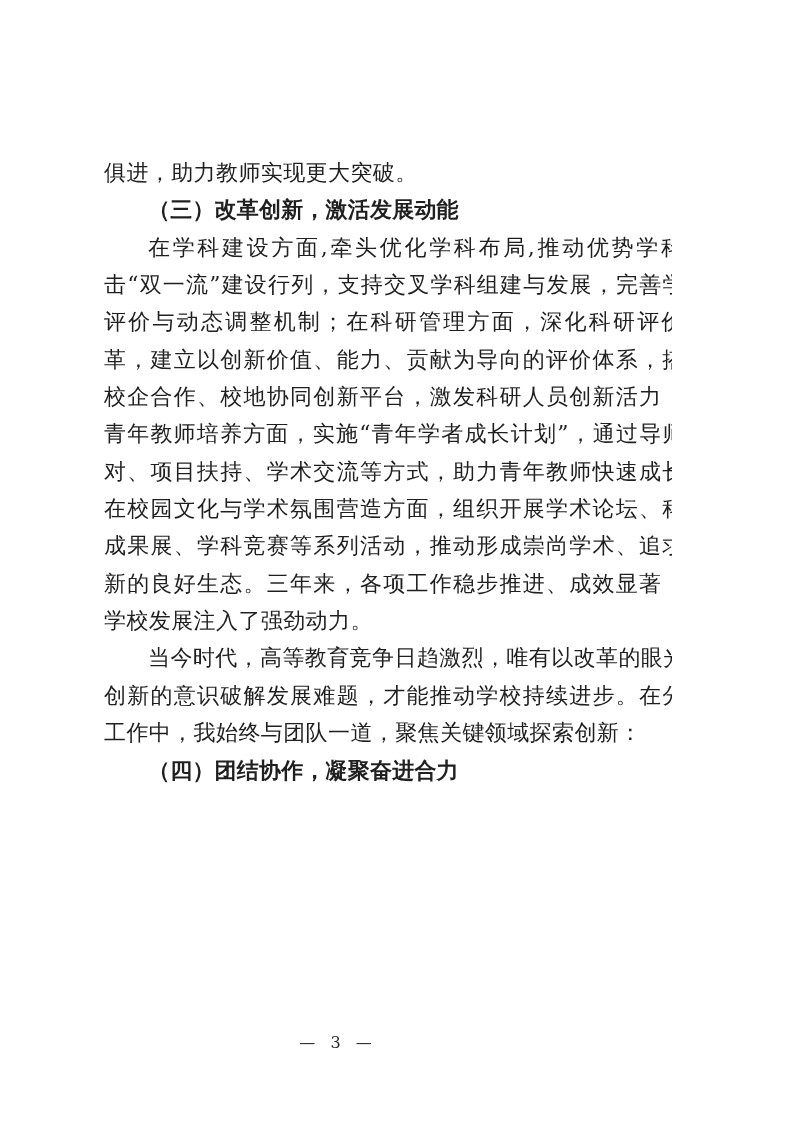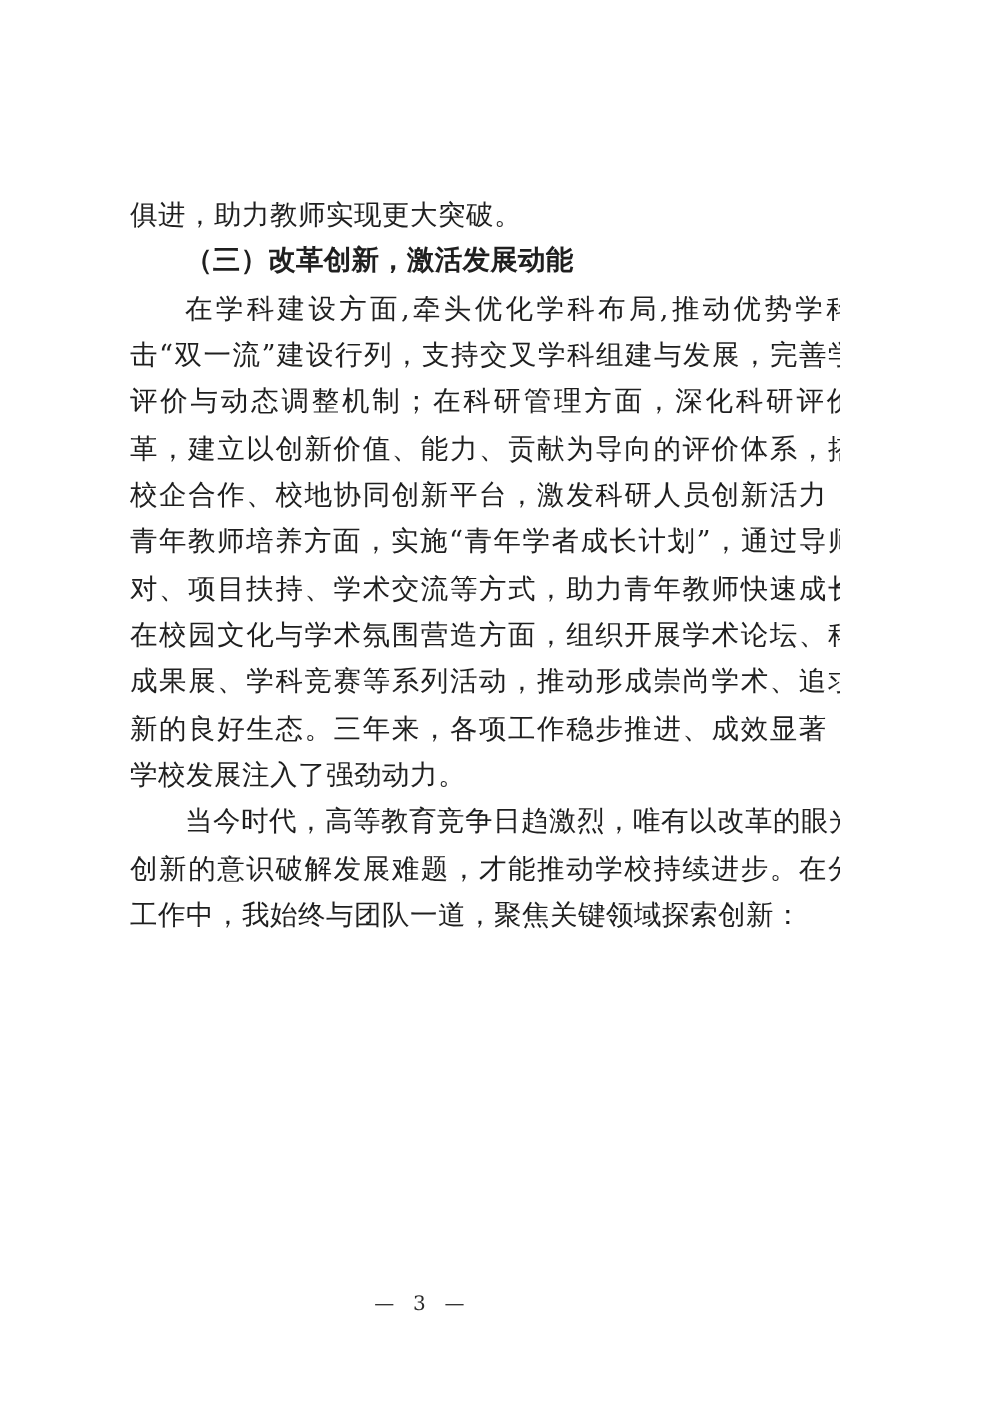--- a/index.html
+++ b/index.html
@@ -30,21 +30,21 @@
     letter-spacing: 0.4px;
     text-align: justify;
     text-justify: inter-ideograph;
     word-break: break-all;
   }
   p.body-para {
     text-indent: 2em;
   }
   p.heading {
     text-indent: 2em;
-    font-family: Liberation Mono, monospace;
+    font-family: Liberation Sans, sans-serif;
     font-weight: 700;
     letter-spacing: 0.2px;
   }
   .footer {
     position: absolute;
     top: 1033px;
     left: 0;
     width: 100%;
     text-align: center;
     font-size: 16px;
@@ -56,16 +56,17 @@
 </style>
 </head>
 <body>
 
 <div class="page">
   <div class="content">
     <p class="cont-para">俱进，助力教师实现更大突破。</p>
     <p class="heading">（三）改革创新，激活发展动能</p>
     <p class="body-para">在学科建设方面,牵头优化学科布局,推动优势学科冲击“双一流”建设行列，支持交叉学科组建与发展，完善学科评价与动态调整机制；在科研管理方面，深化科研评价改革，建立以创新价值、能力、贡献为导向的评价体系，搭建校企合作、校地协同创新平台，激发科研人员创新活力；在青年教师培养方面，实施“青年学者成长计划”，通过导师结对、项目扶持、学术交流等方式，助力青年教师快速成长；在校园文化与学术氛围营造方面，组织开展学术论坛、科研成果展、学科竞赛等系列活动，推动形成崇尚学术、追求创新的良好生态。三年来，各项工作稳步推进、成效显著，为学校发展注入了强劲动力。</p>
     <p class="body-para">当今时代，高等教育竞争日趋激烈，唯有以改革的眼光、创新的意识破解发展难题，才能推动学校持续进步。在分管工作中，我始终与团队一道，聚焦关键领域探索创新：</p>
+    <p class="heading">（四）团结协作，凝聚奋进合力</p>
   </div>
 
   <div class="footer">— 3 —</div>
 </div>
 
 </body></html>

